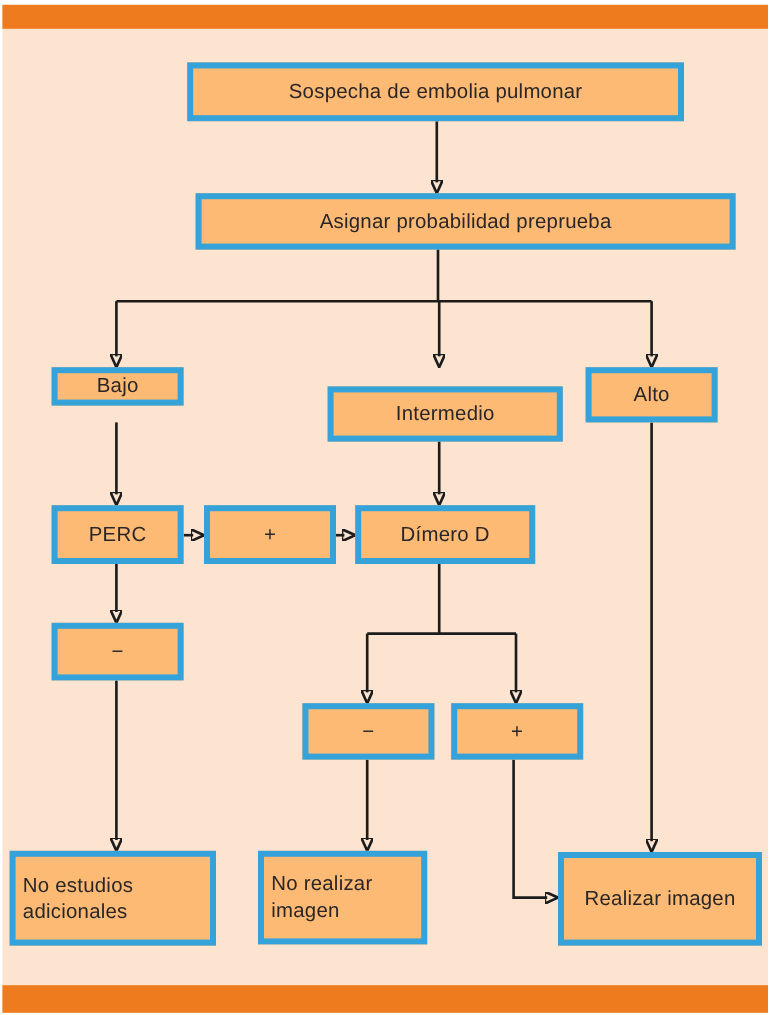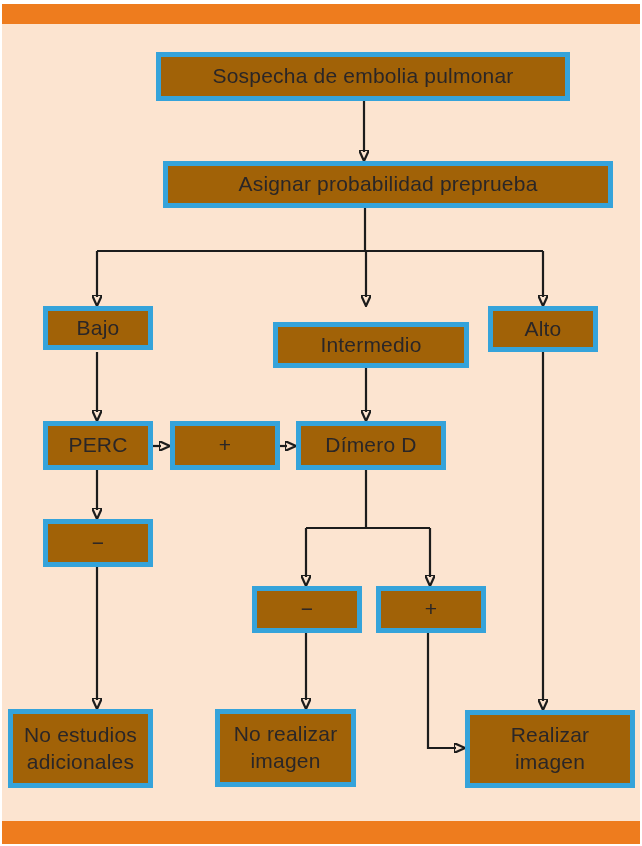--- a/index.html
+++ b/index.html
@@ -6,38 +6,38 @@
   #canvas{
     position:relative;width:642px;height:846px;background:#ffffff;
     font-family:"Liberation Sans","DejaVu Sans",sans-serif;overflow:hidden;
   }
   .peach{position:absolute;left:2px;top:4px;width:638px;height:840px;background:#fce4d0;}
   .bar{position:absolute;left:2px;width:638px;background:#ee7c1e;}
   .bar.top{top:4px;height:20px;}
   .bar.bottom{top:821px;height:23px;}
   .node{
     position:absolute;box-sizing:border-box;
-    background:#a16207;border:5px solid #35a3da;
+    background:#fdba74;border:5px solid #35a3da;
     display:flex;align-items:center;justify-content:center;
-    text-align:center;color:#2a2627;font-size:21px;line-height:1.28;
+    color:#2a2627;font-size:17px;line-height:1.28;
     letter-spacing:0.2px;
   }
   
   .n-sospecha {left:156px;top:52px; width:414px;height:49px;}
   .n-asignar  {left:163px;top:161px;width:450px;height:47px;}
-  .n-bajo     {left:43px; top:306px;width:110px;height:44px;}
+  .n-bajo     {left:43px; top:306px;width:110px;height:32px;}
   .n-intermedio{left:273px;top:322px;width:196px;height:46px;}
   .n-alto     {left:488px;top:306px;width:110px;height:46px;}
   .n-perc     {left:43px; top:421px;width:110px;height:49px;}
   .n-perc-pos {left:170px;top:421px;width:110px;height:49px;}
   .n-dimero   {left:296px;top:421px;width:150px;height:49px;}
   .n-perc-neg {left:43px; top:519px;width:110px;height:48px;}
   .n-dim-neg  {left:252px;top:586px;width:110px;height:47px;}
   .n-dim-pos  {left:376px;top:586px;width:110px;height:47px;}
-  .n-no-estudios{left:8px;  top:709px;width:145px;height:79px;}
+  .n-no-estudios{left:8px;  top:709px;width:172px;height:79px;}
   .n-no-realizar{left:215px;top:709px;width:141px;height:78px;}
   .n-realizar {left:465px;top:710px;width:170px;height:78px;}
   .n-no-estudios,.n-no-realizar,.n-realizar{padding:0 6px;}
   svg.connectors{position:absolute;left:0;top:0;pointer-events:none;}
   svg.connectors path{stroke:#1c1c1c;stroke-width:2.2;fill:none;}
 </style>
 </head>
 <body>
 
 <div id="canvas">

